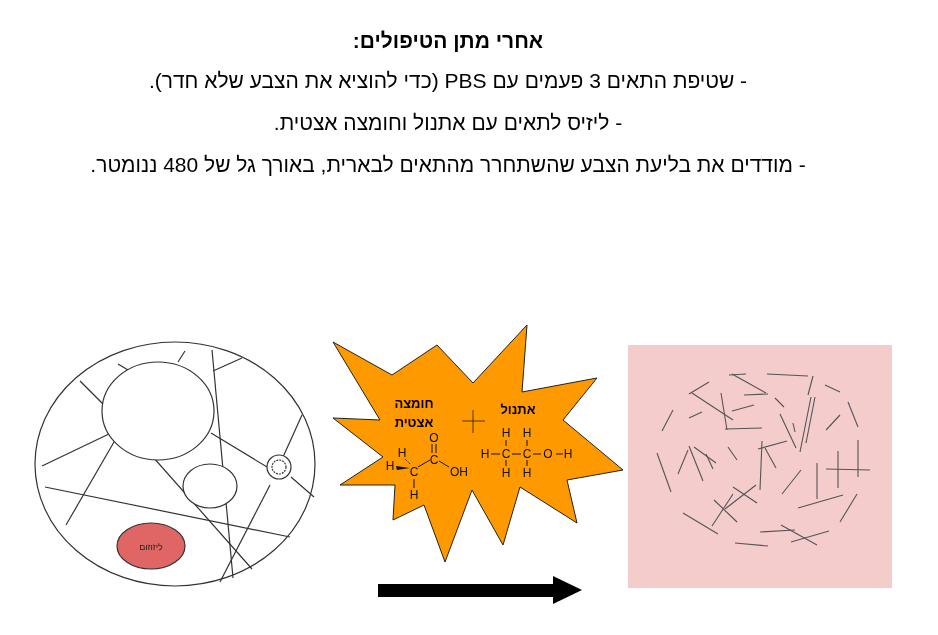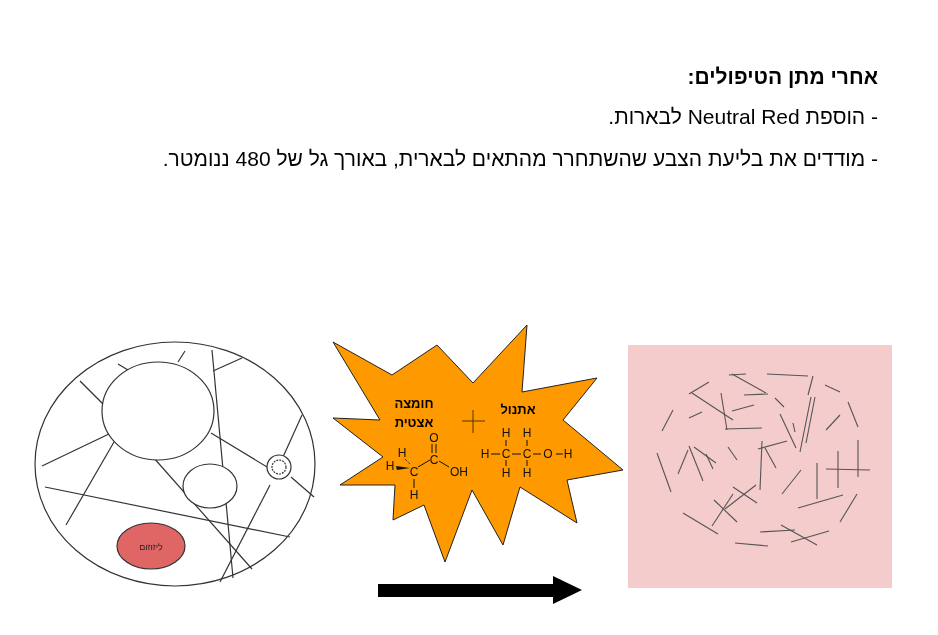--- a/index.html
+++ b/index.html
@@ -2,32 +2,33 @@
 <html><head>
 <meta charset="utf-8">
 <style>
   html, body { margin: 0; padding: 0; }
   body {
     width: 938px; height: 635px; background: #ffffff; position: relative; overflow: hidden;
     font-family: "Liberation Sans", sans-serif; color: #000;
   }
   .text-block {
     position: absolute; right: 60px; top: 22px; width: 860px;
-    direction: rtl; text-align: right; margin-top: 36px;
+    direction: rtl; text-align: center;
   }
   .heading { font-size: 21px; font-weight: bold; height: 38px; line-height: 38px; margin: 0; }
   .step { font-size: 21px; line-height: 42px; height: 42px; margin: 0; unicode-bidi: plaintext; }
   svg { position: absolute; left: 0; top: 0; }
 </style>
 </head>
 <body>
 
 <div class="text-block">
   <p class="heading">אחרי מתן הטיפולים:</p>
-  <p class="step">- הוספת Neutral Red לבארות.</p>
+  <p class="step">- שטיפת התאים 3 פעמים עם PBS (כדי להוציא את הצבע שלא חדר).</p>
+  <p class="step">- ליזיס לתאים עם אתנול וחומצה אצטית.</p>
   <p class="step">- מודדים את בליעת הצבע שהשתחרר מהתאים לבארית, באורך גל של 480 ננומטר.</p>
 </div>
 
 <svg width="938" height="635" viewBox="0 0 938 635">
 
   <g fill="none" stroke="#333" stroke-width="1.2">
     <ellipse cx="175" cy="464" rx="140" ry="122" fill="#fff"></ellipse>
 
     <g>
       <line x1="118" y1="364" x2="128" y2="370"></line>

